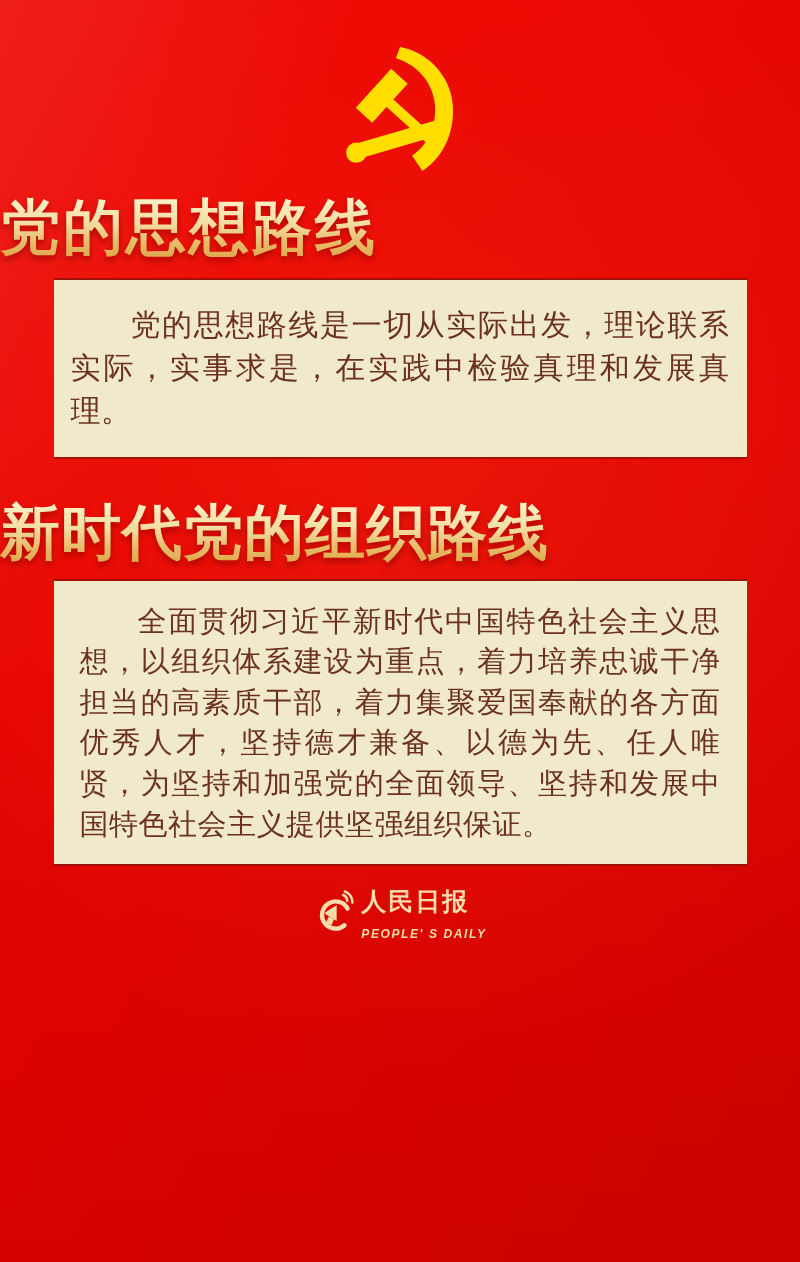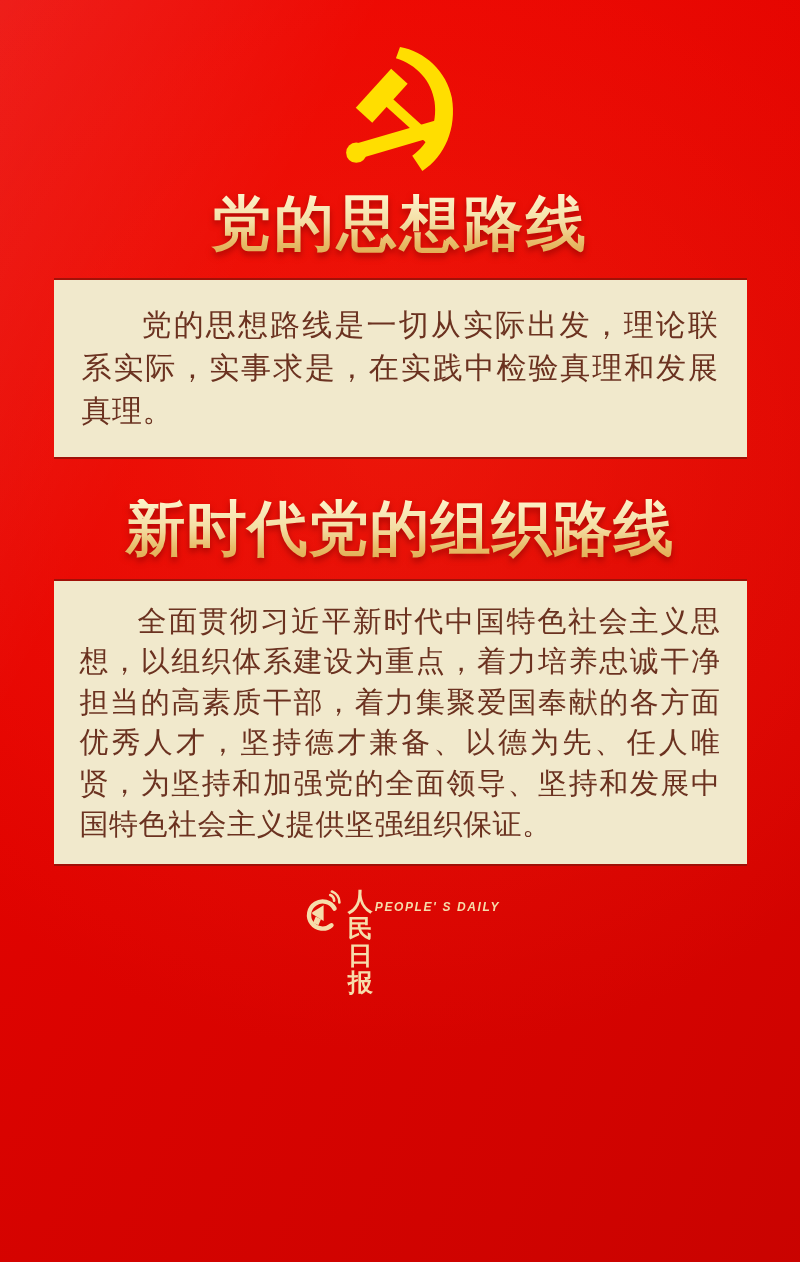--- a/index.html
+++ b/index.html
@@ -20,22 +20,21 @@
 
   .emblem-wrap {
     width: 124px;
     margin: 44px auto 0;
     text-align: center;
   }
   .emblem-wrap svg { display: block; margin: 0 auto; }
 
   .section-title {
     margin-top: 18px;
-    text-align: center;
-    font-family: Liberation Mono, monospace;
+    font-family: Liberation Serif, serif;
     font-weight: 900;
     font-size: 60px;
     line-height: 68px;
     letter-spacing: 3px;
     background: linear-gradient(180deg, #fdf3cb 0%, #f4dea4 42%, #e7bb68 72%, #dda345 100%);
     -webkit-background-clip: text;
     background-clip: text;
     color: transparent;
     -webkit-text-fill-color: transparent;
     filter: drop-shadow(0 4px 3px rgba(125,0,0,0.55));
@@ -43,21 +42,21 @@
   .section-title.long { letter-spacing: 1px; }
   .section-title.gap-a { margin-top: 40px; }
   .section-title.gap-b { margin-top: 42px; }
 
   .card {
     width: 693px;
     margin: 18px auto 0;
     box-sizing: border-box;
     background: #f1e9cc;
     box-shadow: 0 2px 0 rgba(148,18,8,0.85), 0 -2px 0 rgba(148,18,8,0.85);
-    padding: 24px 28px;
+    padding: 24px 17px;
   }
   .card p {
     margin: 0;
     text-indent: 2em;
     text-align: justify;
     font-size: 30px;
     line-height: 1.43;
     color: #6b3220;
     letter-spacing: 0.5px;
   }
@@ -69,21 +68,21 @@
   .footer-logo {
     margin: 24px auto 0;
     width: 160px;
     display: flex;
     align-items: flex-start;
     justify-content: center;
     gap: 6px;
     color: #f6ddab;
   }
   .footer-logo svg { display: block; flex: 0 0 auto; margin-top: 2px; }
-  .brand-col { display: flex; flex-direction: row; align-items: flex-start; }
+  .brand-col { display: flex; flex-direction: column; align-items: flex-start; }
   .brand-cn {
     font-size: 25px;
     font-weight: bold;
     letter-spacing: 2px;
     line-height: 27px;
     color: #f6ddab;
   }
   .brand-en {
     margin-top: 12px;
     font-size: 12px;

